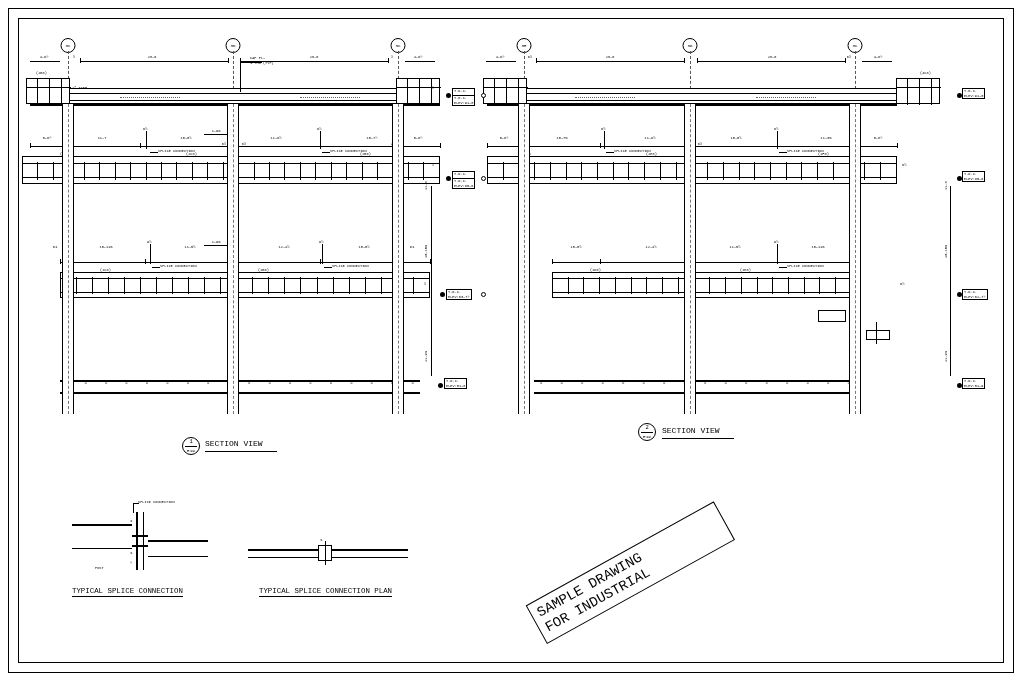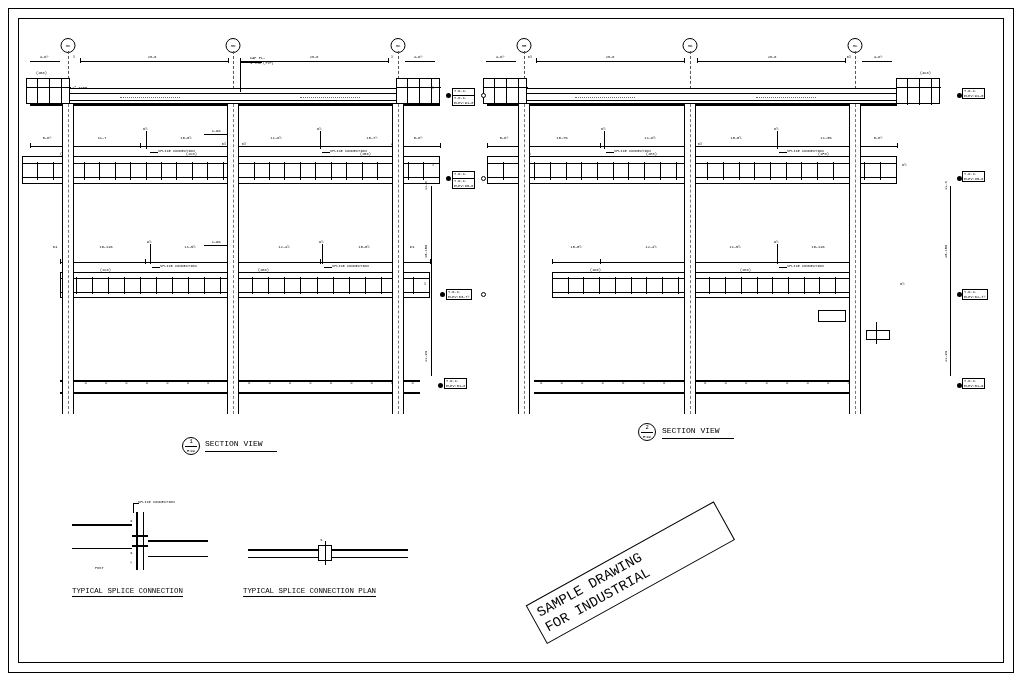--- a/index.html
+++ b/index.html
@@ -711,21 +711,21 @@
     <div class="lbl" style="left:95px; top:566px;">POST</div>
     <div class="det-title" style="left:72px; top:587px;">TYPICAL SPLICE CONNECTION</div>
   </div>
 
   <div>
     <div class="h2" style="left:248px; top:549px; width:160px;"></div>
     <div class="h" style="left:248px; top:557px; width:160px;"></div>
     <div class="beam" style="left:318px; top:545px; width:14px; height:16px;"></div>
     <div class="v" style="left:325px; top:541px; height:24px;"></div>
     <div class="lbl" style="left:320px; top:538px;">⅜</div>
-    <div class="det-title" style="left:243px; top:587px;">TYPICAL SPLICE CONNECTION PLAN</div>
+    <div class="det-title" style="left:259px; top:587px;">TYPICAL SPLICE CONNECTION PLAN</div>
   </div>
 
   <div class="stamp" style="left:547px; top:600px; width:215px; height:44px; transform: rotate(-29deg); transform-origin: left bottom;">
     <div class="line" style="font-size:14px; padding:4px 0 0 6px;">SAMPLE DRAWING</div>
     <div class="line" style="font-size:14px; padding:1px 0 0 6px;">FOR INDUSTRIAL</div>
   </div>
 
 </div>
 
 </body></html>

